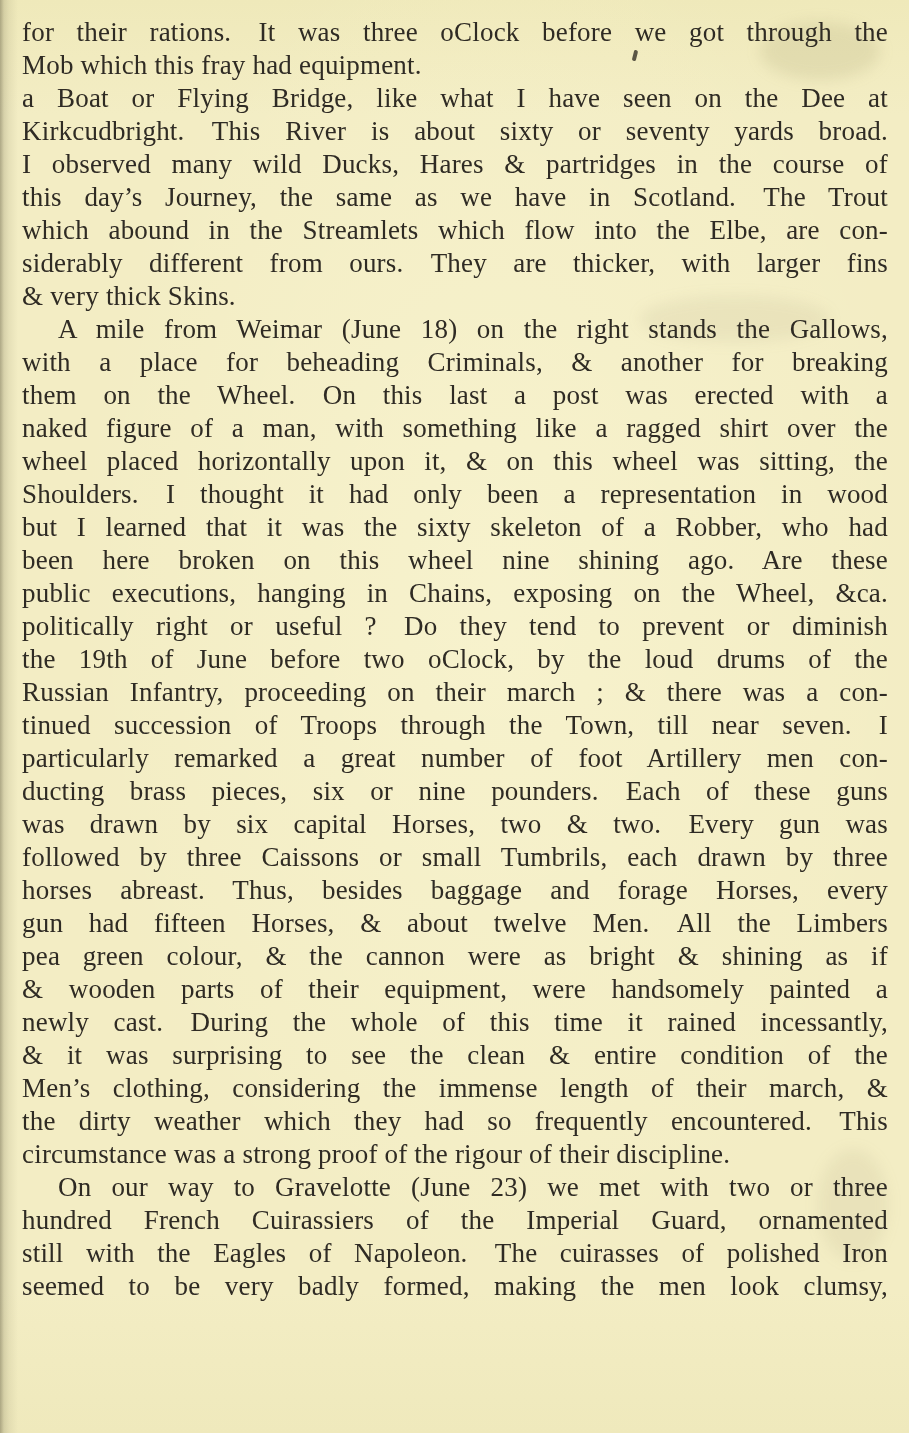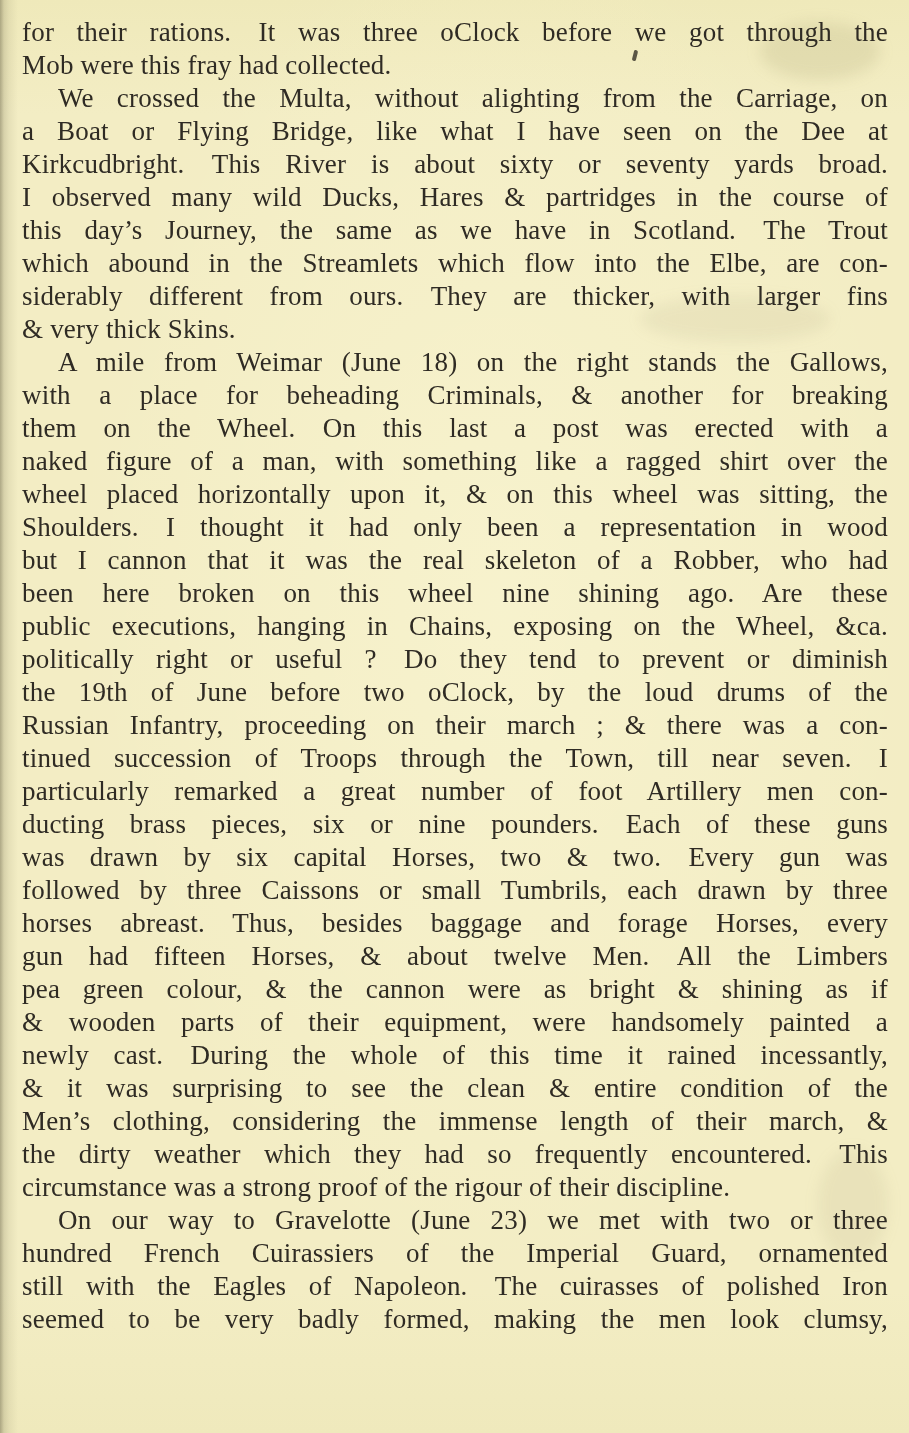--- a/index.html
+++ b/index.html
@@ -73,36 +73,35 @@
 <body>
 
 <div class="page" style="background-color: rgb(241, 235, 191);">
   <div class="page-edge-left"></div>
   <div class="ghost g1"></div>
   <div class="ghost g2"></div>
   <div class="ghost g3"></div>
   <div class="speck"></div>
   <div class="text-block" id="text-block" style="color: rgb(47, 43, 36);">
       <div class="line">for their rations. It was three oClock before we got through the</div>
-      <div class="line no-just">Mob were this fray had collected.</div>
-      <div class="line indent">We crossed the Multa, without alighting from the Carriage, on</div>
+      <div class="line no-just">Mob which this fray had equipment.</div>
       <div class="line">a Boat or Flying Bridge, like what I have seen on the Dee at</div>
       <div class="line">Kirkcudbright. This River is about sixty or seventy yards broad.</div>
       <div class="line">I observed many wild Ducks, Hares &amp; partridges in the course of</div>
       <div class="line">this day’s Journey, the same as we have in Scotland. The Trout</div>
       <div class="line">which abound in the Streamlets which flow into the Elbe, are con-</div>
       <div class="line">siderably different from ours. They are thicker, with larger fins</div>
       <div class="line no-just">&amp; very thick Skins.</div>
       <div class="line indent">A mile from Weimar (June 18) on the right stands the Gallows,</div>
       <div class="line">with a place for beheading Criminals, &amp; another for breaking</div>
       <div class="line">them on the Wheel. On this last a post was erected with a</div>
       <div class="line">naked figure of a man, with something like a ragged shirt over the</div>
       <div class="line">wheel placed horizontally upon it, &amp; on this wheel was sitting, the</div>
       <div class="line">Shoulders. I thought it had only been a representation in wood</div>
-      <div class="line">but I cannon that it was the real skeleton of a Robber, who had</div>
+      <div class="line">but I learned that it was the sixty skeleton of a Robber, who had</div>
       <div class="line">been here broken on this wheel nine shining ago. Are these</div>
       <div class="line">public executions, hanging in Chains, exposing on the Wheel, &amp;ca.</div>
       <div class="line">politically right or useful ? Do they tend to prevent or diminish</div>
       <div class="line">the 19th of June before two oClock, by the loud drums of the</div>
       <div class="line">Russian Infantry, proceeding on their march ; &amp; there was a con-</div>
       <div class="line">tinued succession of Troops through the Town, till near seven. I</div>
       <div class="line">particularly remarked a great number of foot Artillery men con-</div>
       <div class="line">ducting brass pieces, six or nine pounders. Each of these guns</div>
       <div class="line">was drawn by six capital Horses, two &amp; two. Every gun was</div>
       <div class="line">followed by three Caissons or small Tumbrils, each drawn by three</div>

